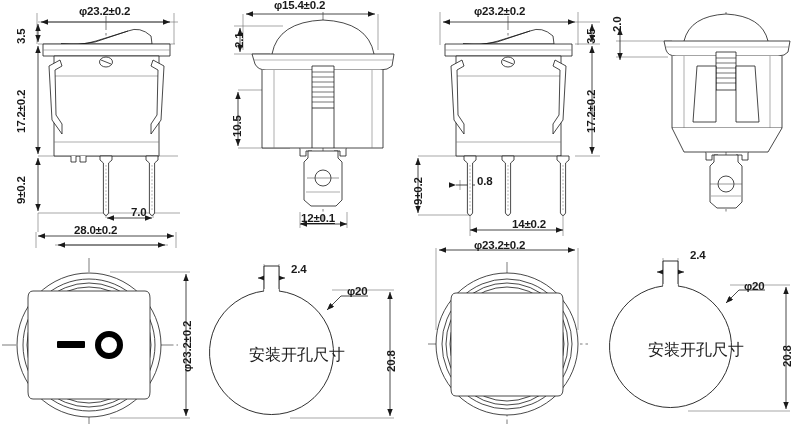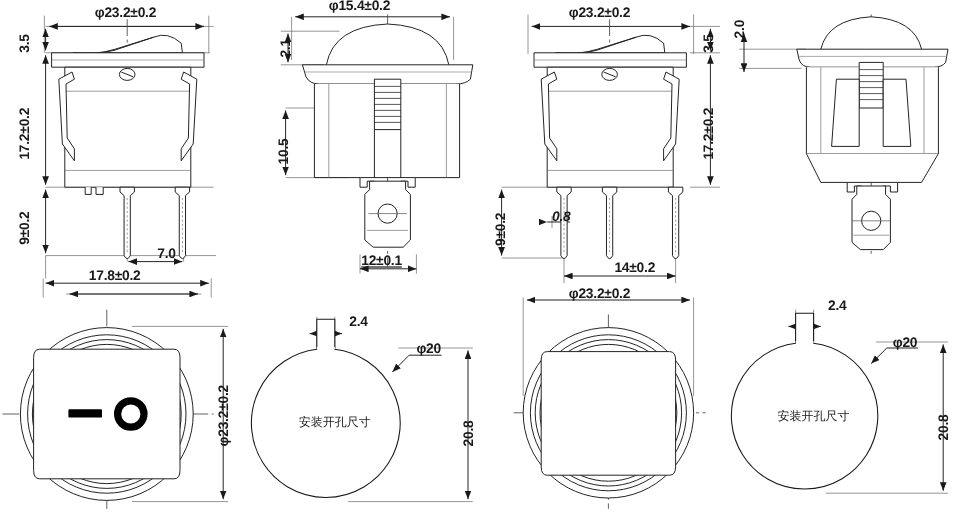--- a/index.html
+++ b/index.html
@@ -3,21 +3,21 @@
 <meta charset="utf-8">
 <style>
   html,body{margin:0;padding:0;background:#ffffff;}
   body{width:800px;height:427px;overflow:hidden;
        font-family:"Liberation Sans","DejaVu Sans",sans-serif;}
   #sheet{position:relative;width:715px;height:427px;background:#fff;}
   svg.layer{position:absolute;left:0;top:0;width:800px;height:427px;}
   .dim-text{position:absolute;font-size:11.5px;font-weight:bold;color:#1a1a1a;
             white-space:nowrap;letter-spacing:-0.2px;line-height:1;}
   .dim-text.vert{transform-origin:left top;transform:rotate(-90deg);}
-  .cn-text{position:absolute;font-size:10px;color:#1a1a1a;white-space:nowrap;
+  .cn-text{position:absolute;font-size:16px;color:#1a1a1a;white-space:nowrap;
            font-family:"DejaVu Sans",sans-serif;letter-spacing:0px;}
 </style>
 </head>
 <body>
 
 <div id="sheet">
 
 <svg class="layer" viewBox="0 0 800 427">
   <defs>
     <marker id="ar" markerWidth="9" markerHeight="7" refX="9" refY="3.5" orient="auto">
@@ -309,32 +309,32 @@
     <rect x="57" y="341" width="28" height="7" rx="1" fill="#000"></rect>
     <circle cx="109" cy="345" r="11" fill="none" stroke="#000" stroke-width="6"></circle>
   </g>
 </svg>
 
 <div class="dim-text" style="left:79px;top:6px;">φ23.2±0.2</div>
 <div class="dim-text vert" style="left:16px;top:44px;">3.5</div>
 <div class="dim-text vert" style="left:16px;top:133px;">17.2±0.2</div>
 <div class="dim-text vert" style="left:16px;top:204px;">9±0.2</div>
 <div class="dim-text" style="left:131px;top:207px;">7.0</div>
-<div class="dim-text" style="left:74px;top:225px;">17.8±0.2</div>
+<div class="dim-text" style="left:74px;top:225px;">28.0±0.2</div>
 
 <div class="dim-text" style="left:274px;top:0px;">φ15.4±0.2</div>
 <div class="dim-text vert" style="left:234px;top:48px;">2.1</div>
 <div class="dim-text vert" style="left:232px;top:137px;">10.5</div>
 <div class="dim-text" style="left:301px;top:213px;text-decoration:underline;">12±0.1</div>
 
 <div class="dim-text" style="left:474px;top:6px;">φ23.2±0.2</div>
 <div class="dim-text vert" style="left:586px;top:44px;">3.5</div>
 <div class="dim-text vert" style="left:586px;top:133px;">17.2±0.2</div>
 <div class="dim-text vert" style="left:413px;top:205px;">9±0.2</div>
-<div class="dim-text" style="left:460px;top:176px;font-style:italic;">0.8</div>
+<div class="dim-text" style="left:477px;top:176px;">0.8</div>
 <div class="dim-text" style="left:512px;top:219px;">14±0.2</div>
 
 <div class="dim-text vert" style="left:612px;top:32px;">2.0</div>
 
 <div class="dim-text vert" style="left:182px;top:372px;">φ23.2±0.2</div>
 
 <div class="dim-text" style="left:291px;top:264px;">2.4</div>
 <div class="dim-text" style="left:347px;top:286px;">φ20</div>
 <div class="dim-text vert" style="left:386px;top:372px;">20.8</div>
 <div class="cn-text" style="left:249px;top:345px;">安装开孔尺寸</div>

